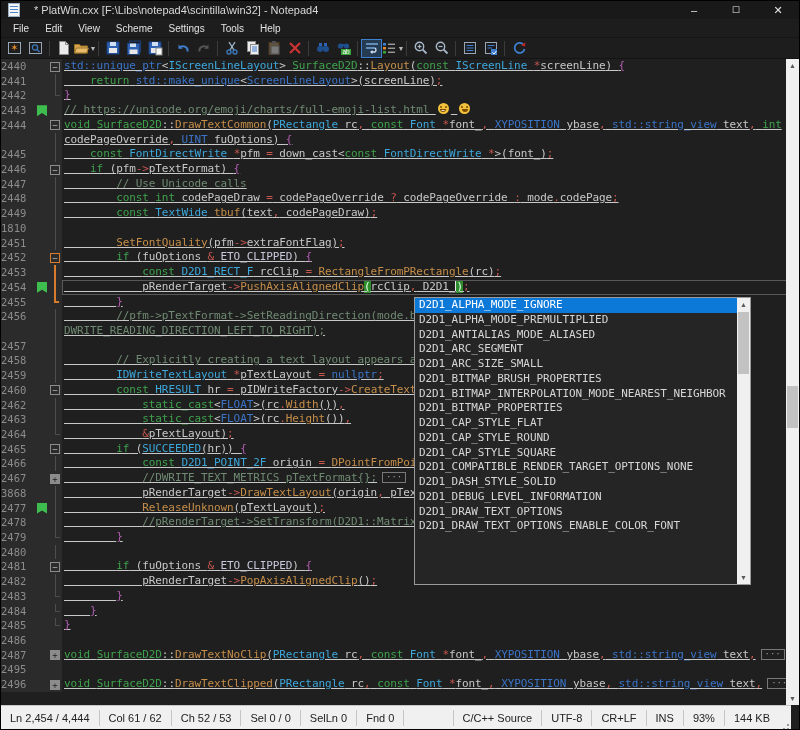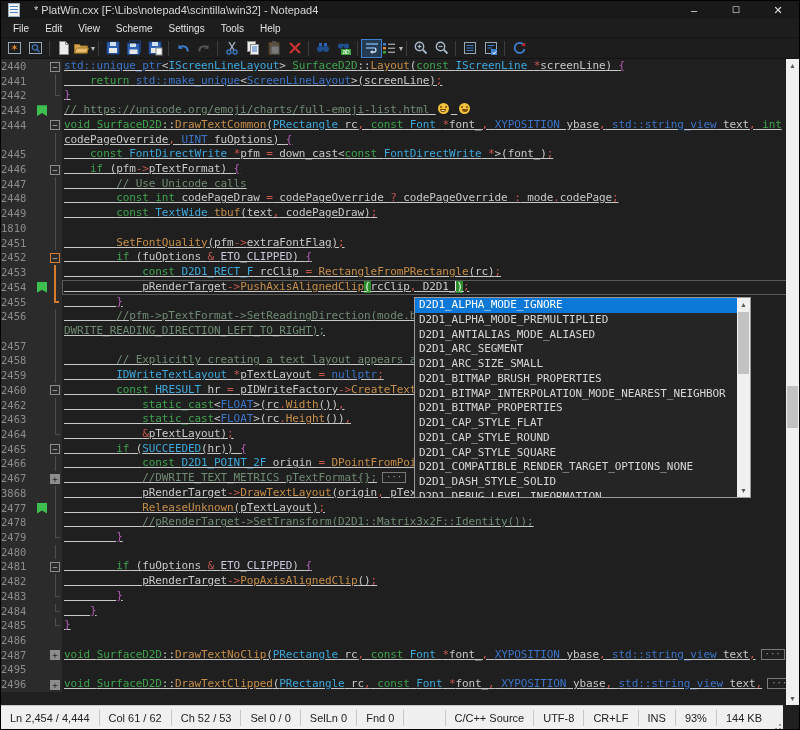--- a/index.html
+++ b/index.html
@@ -51,28 +51,28 @@
   .emoji i { position:absolute; left:2px; top:3px; width:2px; height:2px; border-radius:50%; background:#7a4b00; box-shadow:5px 0 0 #7a4b00; }
   .emoji b { position:absolute; left:2.5px; top:6px; width:6px; height:3px; border-radius:0 0 6px 6px; background:#7a4b00; }
   .emoji.grin b { background:#fff; border:1px solid #7a4b00; }
 
   
   .vscroll { position:absolute; top:0; right:0; width:13px; bottom:0; background:#f0f0f0; }
   .varrow { position:absolute; left:0; width:13px; height:13px; color:#5a5a5a; font-size:7px; text-align:center; line-height:13px; }
   .vthumb { position:absolute; left:1px; width:11px; background:#c2c2c2; }
 
   
-  .popup { position:absolute; left:413px; top:296px; width:337px; height:201px; background:#252525; border:1px solid #9a9a9a; z-index:5; display:flex; }
+  .popup { position:absolute; left:413px; top:296px; width:337px; height:288px; background:#252525; border:1px solid #9a9a9a; z-index:5; display:flex; }
   .plist { flex:1; overflow:hidden; }
   .pitem { height:14.75px; font:11px/14.75px "DejaVu Sans Mono", monospace; letter-spacing:-0.1px; color:#d6d6d6; white-space:pre; padding-left:4px; }
   .pitem.sel { background:#0c78d8; color:#fff; }
   .pscroll { width:13px; background:#f0f0f0; position:relative; flex:none; }
 
   
-  .statusbar { position:absolute; left:0; right:16px; bottom:0; height:24px; background:#f0f0f0; border-top:1px solid #c8c8c8; display:flex; align-items:center; font-size:11px; color:#222; }
+  .statusbar { position:absolute; left:0; right:8px; bottom:0; height:24px; background:#f0f0f0; border-top:1px solid #c8c8c8; display:flex; align-items:center; font-size:11px; color:#222; }
   .sseg { padding:0 9px; height:16px; line-height:16px; border-right:1px solid #c6c6c6; white-space:nowrap; }
   .sspacer { flex:1; }
   .sseg.rt { border-right:none; border-left:1px solid #c6c6c6; }
   .grip { width:12px; height:100%; position:relative; }
   .grip::before { content:""; position:absolute; right:2px; bottom:3px; width:2px; height:2px; background:#9a9a9a; box-shadow:-4px 4px 0 #9a9a9a,0 4px 0 #9a9a9a,-8px 8px 0 #9a9a9a,-4px 8px 0 #9a9a9a,0 8px 0 #9a9a9a; }
   svg { display:block; }
 </style>
 </head>
 <body>
 

